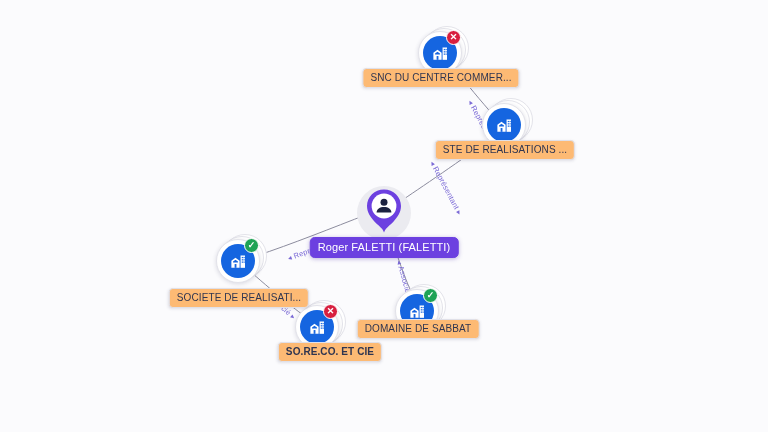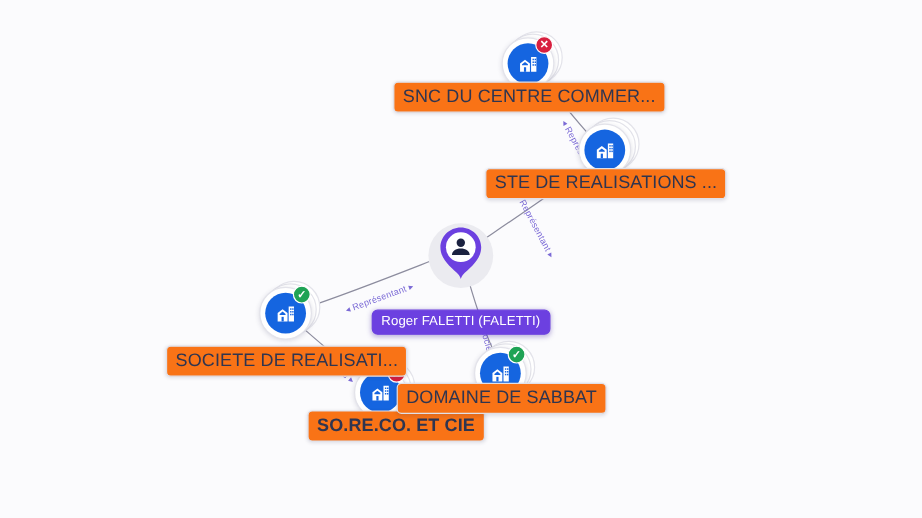--- a/index.html
+++ b/index.html
@@ -104,37 +104,36 @@
     top: -24px;
     width: 44px;
     height: 52px;
   }
 
   
   .chip {
     position: absolute;
     transform: translate(-50%, 0);
     white-space: nowrap;
-    background: #f97316;
+    background: #fdba74;
     color: #2f3550;
     border: 1px solid #e0e0e8;
     border-radius: 4px;
     padding: 3px 7px 4px 7px;
-    font-size: 15px;
+    font-size: 10px;
     letter-spacing: .1px;
     box-shadow: 0 1px 3px rgba(40,40,80,.13);
   }
   .chip.person {
     background: #6c40e0;
     border-color: #6c40e0;
     color: #ffffff;
     border-radius: 5px;
     font-size: 11px;
     box-shadow: 0 1px 4px rgba(70,40,160,.35);
-    margin-top: 21px;
   }
   .chip.person .given { font-weight: 400; }
 
   
   .edge-label {
     position: absolute;
     color: #7b6ad6;
     font-size: 7.5px;
     letter-spacing: .2px;
     white-space: nowrap;

